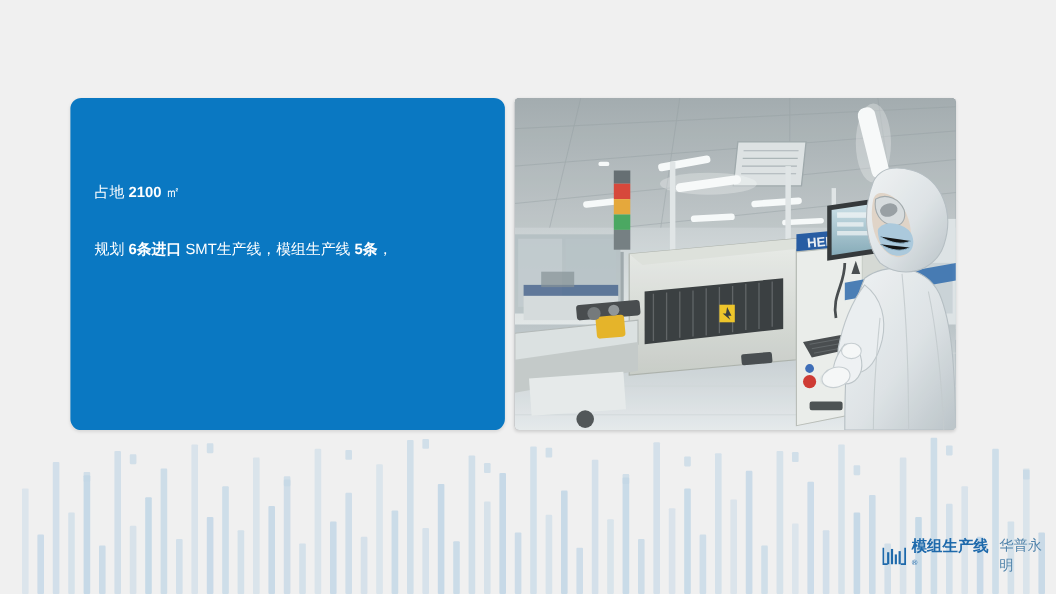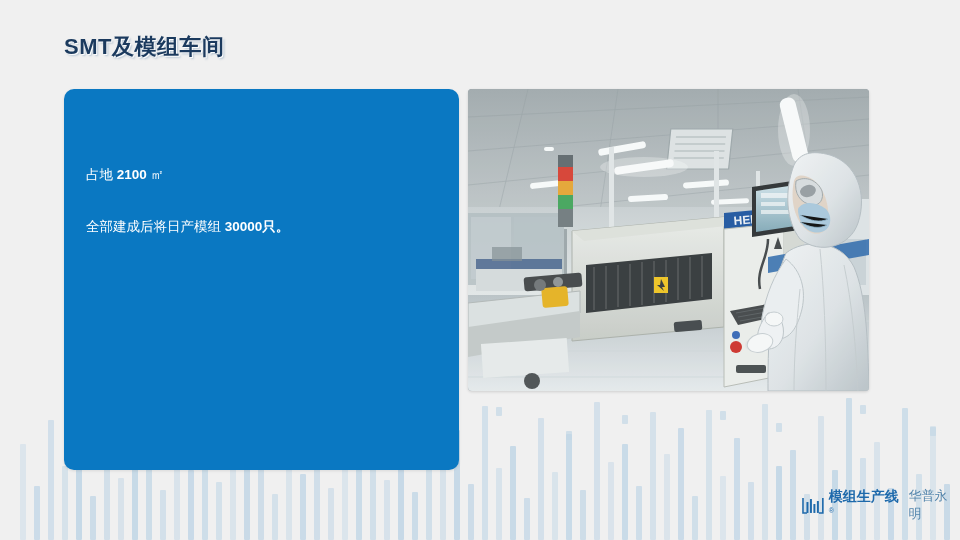--- a/index.html
+++ b/index.html
@@ -48,21 +48,21 @@
     color: #1b3a5e;
     text-shadow: 1px 1px 0 rgba(255,255,255,0.95),
                  2px 2px 2px rgba(120,150,180,0.45);
     white-space: nowrap;
   }
 
   
   #info-card {
     position: absolute;
     left: 64px; top: 89px;
-    width: 395px; height: 381px;
+    width: 395px; height: 302px;
     background: #0a78c2;
     border-radius: 10px;
     box-shadow: 0 1px 3px rgba(0,0,0,0.10);
     overflow: hidden;
     padding-left: 20px;
   }
   #info-card .lines {
     position: absolute;
     left: 22px; top: 78px;
     right: 16px;
@@ -199,26 +199,25 @@
       <div class="tick" style="left: 860px; bottom: 126px; height: 9px; background: rgb(195, 215, 230); opacity: 0.7;"></div>
       <div class="bar" style="left: 874px; height: 98px; background: rgb(195, 215, 230); opacity: 0.52;"></div>
       <div class="bar" style="left: 888px; height: 52px; background: rgb(195, 215, 230); opacity: 0.89;"></div>
       <div class="bar" style="left: 902px; height: 132px; background: rgb(195, 215, 230); opacity: 0.76;"></div>
       <div class="bar" style="left: 916px; height: 66px; background: rgb(195, 215, 230); opacity: 0.63;"></div>
       <div class="bar" style="left: 930px; height: 114px; background: rgb(195, 215, 230); opacity: 0.5;"></div>
       <div class="tick" style="left: 930px; bottom: 104px; height: 9px; background: rgb(195, 215, 230); opacity: 0.7;"></div>
       <div class="bar" style="left: 944px; height: 56px; background: rgb(195, 215, 230); opacity: 0.87;"></div>
     </div>
 
-  <div id="page-title">SMT及模组车间</div>
 
   <div id="info-card">
     <div class="lines">
       <div class="line"><span>占地 </span><span class="b">2100</span><span> ㎡</span></div>
-      <div class="line"><span>全部建成后将日产模组 </span><span class="b">30000只。</span></div>
+      <div class="line"><span>规划 </span><span class="b">6条进口</span><span> SMT生产线，模组生产线 </span><span class="b">5条</span><span>，</span></div>
     </div>
   </div>
 
   <div id="photo">
     <svg viewBox="0 0 401 302" preserveAspectRatio="none">
       <defs>
         <linearGradient id="ceil" x1="0" y1="0" x2="0" y2="1">
           <stop offset="0" stop-color="#9fa8ab"></stop>
           <stop offset="1" stop-color="#c6ccce"></stop>
         </linearGradient>

